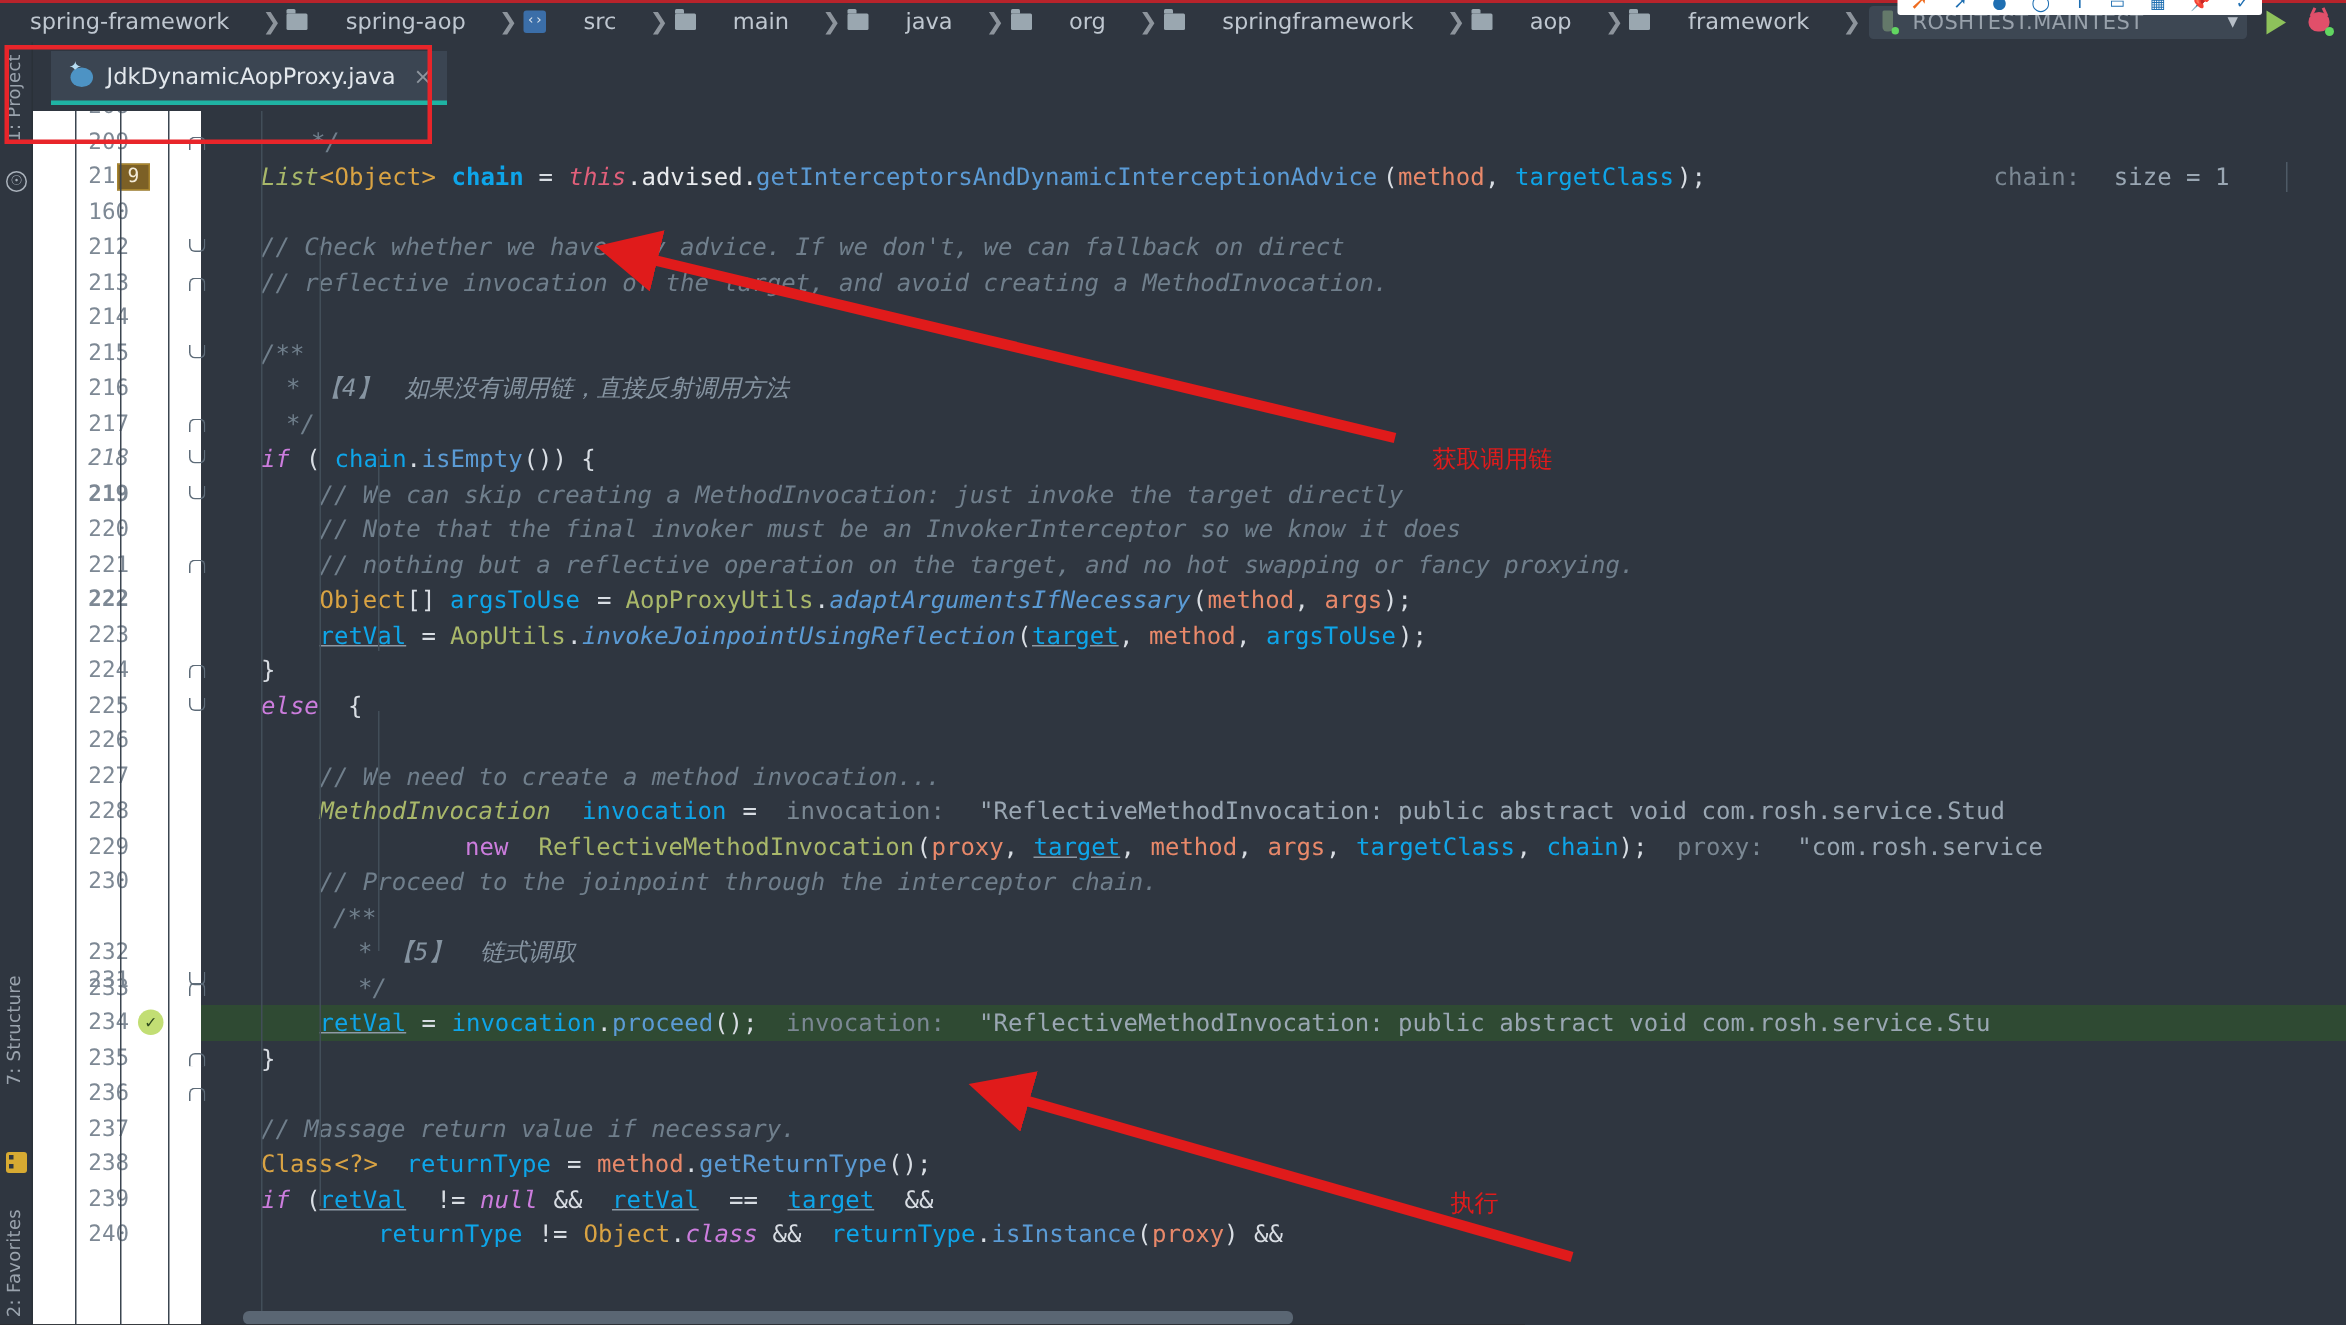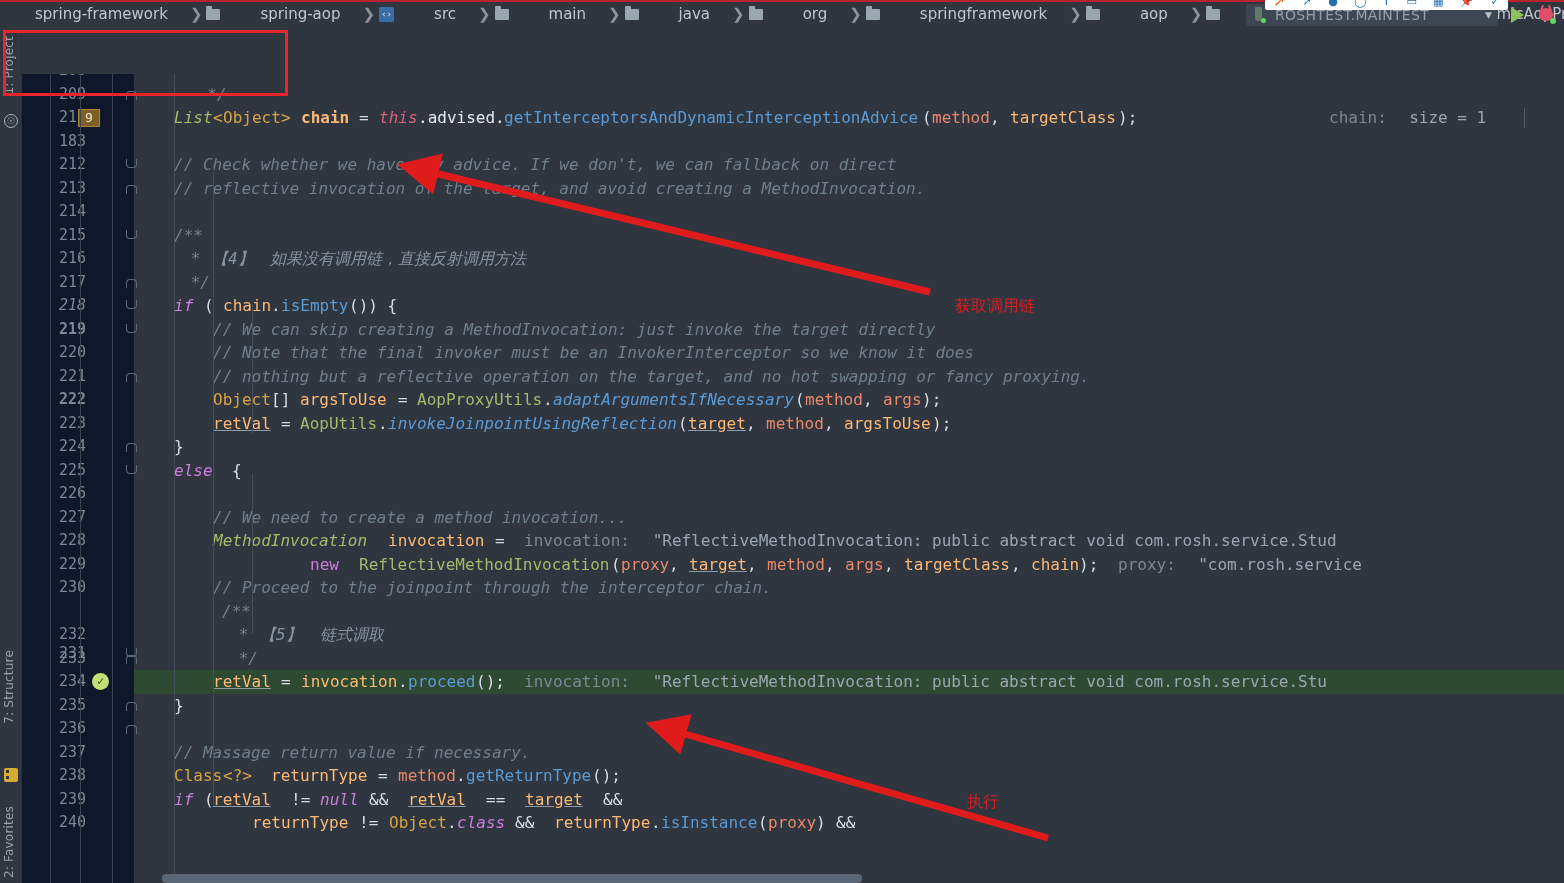--- a/index.html
+++ b/index.html
@@ -12,21 +12,21 @@
 
   
   .topbar {
     position:absolute; left:0; top:0; width:1564px; height:28px;
     background:#2f3640; display:flex; align-items:center;
     white-space:nowrap; overflow:hidden;
   }
   .crumbs { display:flex; align-items:center; padding-left:0px; }
   .crumb { display:flex; align-items:center; font-size:15px; color:#bfc7d0;
            font-family:"DejaVu Sans", sans-serif; }
-  .crumb .ctext { padding:0 20px;margin-left:15px; }
+  .crumb .ctext { padding:0 20px; }
   .crumb-sep { color:#8d949c; font-size:15px; padding:0 4px 0 2px; }
   .folder-ico {
     width:14px; height:11px; margin-right:5px; background:#9aa7b0;
     border-radius:1px 1px 1px 1px; position:relative; display:inline-block;
   }
   .folder-ico:before{
     content:""; position:absolute; left:0; top:-3px; width:6px; height:3px;
     background:#9aa7b0; border-radius:1px 1px 0 0;
   }
   .src-ico { width:15px;height:15px;margin-right:5px;background:#3b6ea8;border-radius:2px;
@@ -104,21 +104,21 @@
   }
 
   
   .editor{
     position:absolute; left:22px; top:74px; width:1542px; height:809px;
     background:#2f3640; overflow:hidden;
     font-family:"DejaVu Sans Mono", monospace;
   }
   .gutter{
     position:absolute; left:0; top:0; width:112px; height:809px;
-    background:#0f172a;
+    background:#ffffff;
   }
   .gline{
     position:absolute; left:0; width:112px; height:23.5px;
     font-size:15px; color:#7d8894; text-align:right; line-height:23.5px;
   }
   .gnum{position:absolute; right:48px; }
   .bpnum{
     position:absolute; left:56px; top:3px; width:22px;height:18px;
     background:#7c6026; border:1px solid #a8852f; color:#f2ead8;
     font-size:13px; line-height:16px; text-align:center;
@@ -142,21 +142,21 @@
   .crow .txt{position:absolute; left:0; top:0; }
   .hl-exec{ position:absolute; left:112px; width:1430px; height:23.5px; background:#2f4a33; }
   .indentline{position:absolute; width:1px; background:#424e59;}
   .vsplit{position:absolute; top:0; width:1px; height:809px; background:#3b4550;}
 
   
   .kw{color:#cc7ddd;font-style:italic}
   .kw2{color:#cc7ddd;}
   .type{color:#a9b86a;font-style:italic}
   .cls{color:#a9b86a;}
-  .id{color:#fdba74}
+  .id{color:#0ea5e9}
   .fld{color:#e8eaed}
   .mth{color:#5b9bd5}
   .mthi{color:#5b9bd5;font-style:italic}
   .par{color:#e9896a}
   .cmt{color:#707f8c;font-style:italic}
   .cmtcn{color:#8694a1;font-style:italic}
   .gen{color:#d9a343}
   .op{color:#d8dde3}
   .hint{color:#7b8893;font-style:normal}
   .hintv{color:#9aa7b3;}
@@ -271,37 +271,47 @@
   </div>
 
   <div class="rail">
     <div class="rail-label" style="top:8px;">1: Project</div>
     <div class="rail-ico cmd-ico" style="top:86px;">☉</div>
     <div class="rail-label" style="top:622px;">7: Structure</div>
     <div class="rail-ico struct-ico" style="top:740px;"></div>
     <div class="rail-label" style="top:778px;">2: Favorites</div>
   </div>
 
+  <div class="tabstrip">
+    <div class="etab">
+      <span class="jicon">
+          <span class="spk">✦</span>
+          <span class="ball"></span>
+        </span>
+      <span class="tname">JdkDynamicAopProxy.java</span>
+      <span class="tclose">×</span>
+    </div>
+  </div>
   <div class="redbox"></div>
 
   <div class="editor">
     <div class="gutter" id="gutter">
         <div class="gline" style="top: -15px;">
           <span class="gnum">208</span>
         </div>
         <div class="gline" style="top: 8.5px;">
           <span class="gnum">209</span>
           <span class="foldm close" style="top: 8px;"></span>
         </div>
         <div class="gline" style="top: 32px;">
           <span class="gnum">210</span>
           <span class="bpnum">9</span>
         </div>
         <div class="gline" style="top: 55.5px;">
-          <span class="gnum">183</span>
+          <span class="gnum">160</span>
         </div>
         <div class="gline" style="top: 79px;">
           <span class="gnum">212</span>
           <span class="foldm open" style="top: 6px;"></span>
         </div>
         <div class="gline" style="top: 102.5px;">
           <span class="gnum">213</span>
           <span class="foldm close" style="top: 8px;"></span>
         </div>
         <div class="gline" style="top: 126px;">

